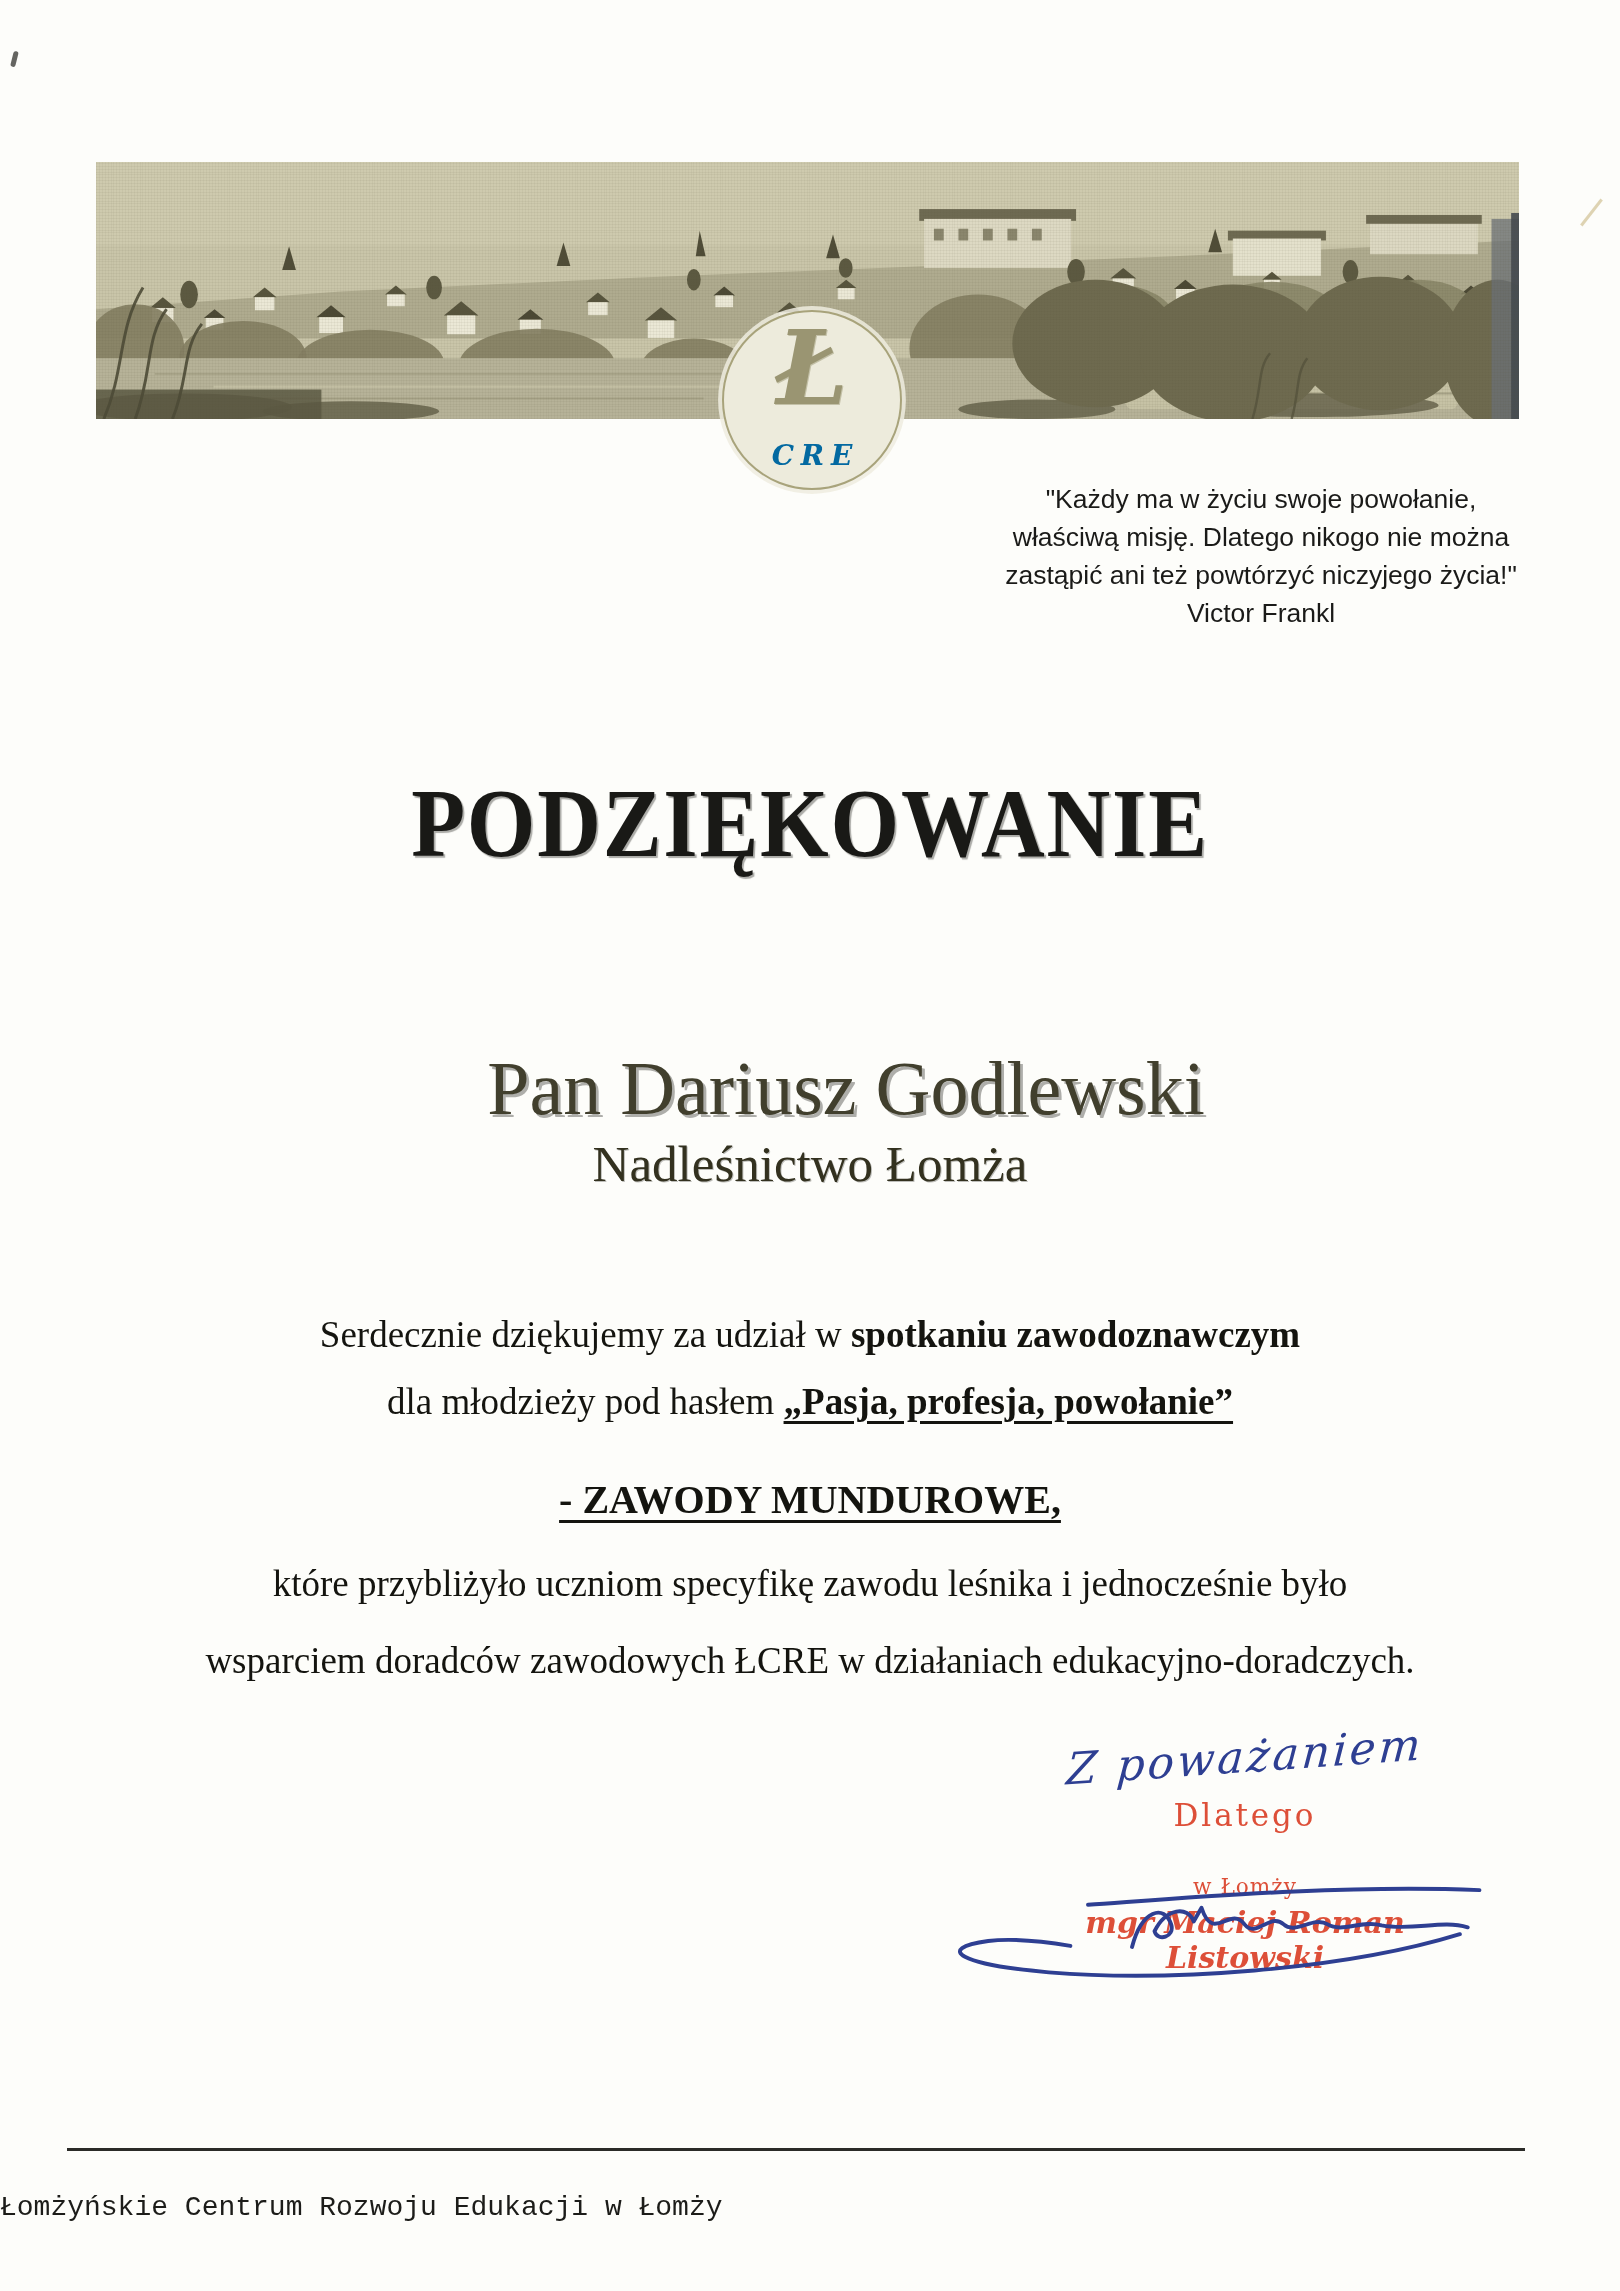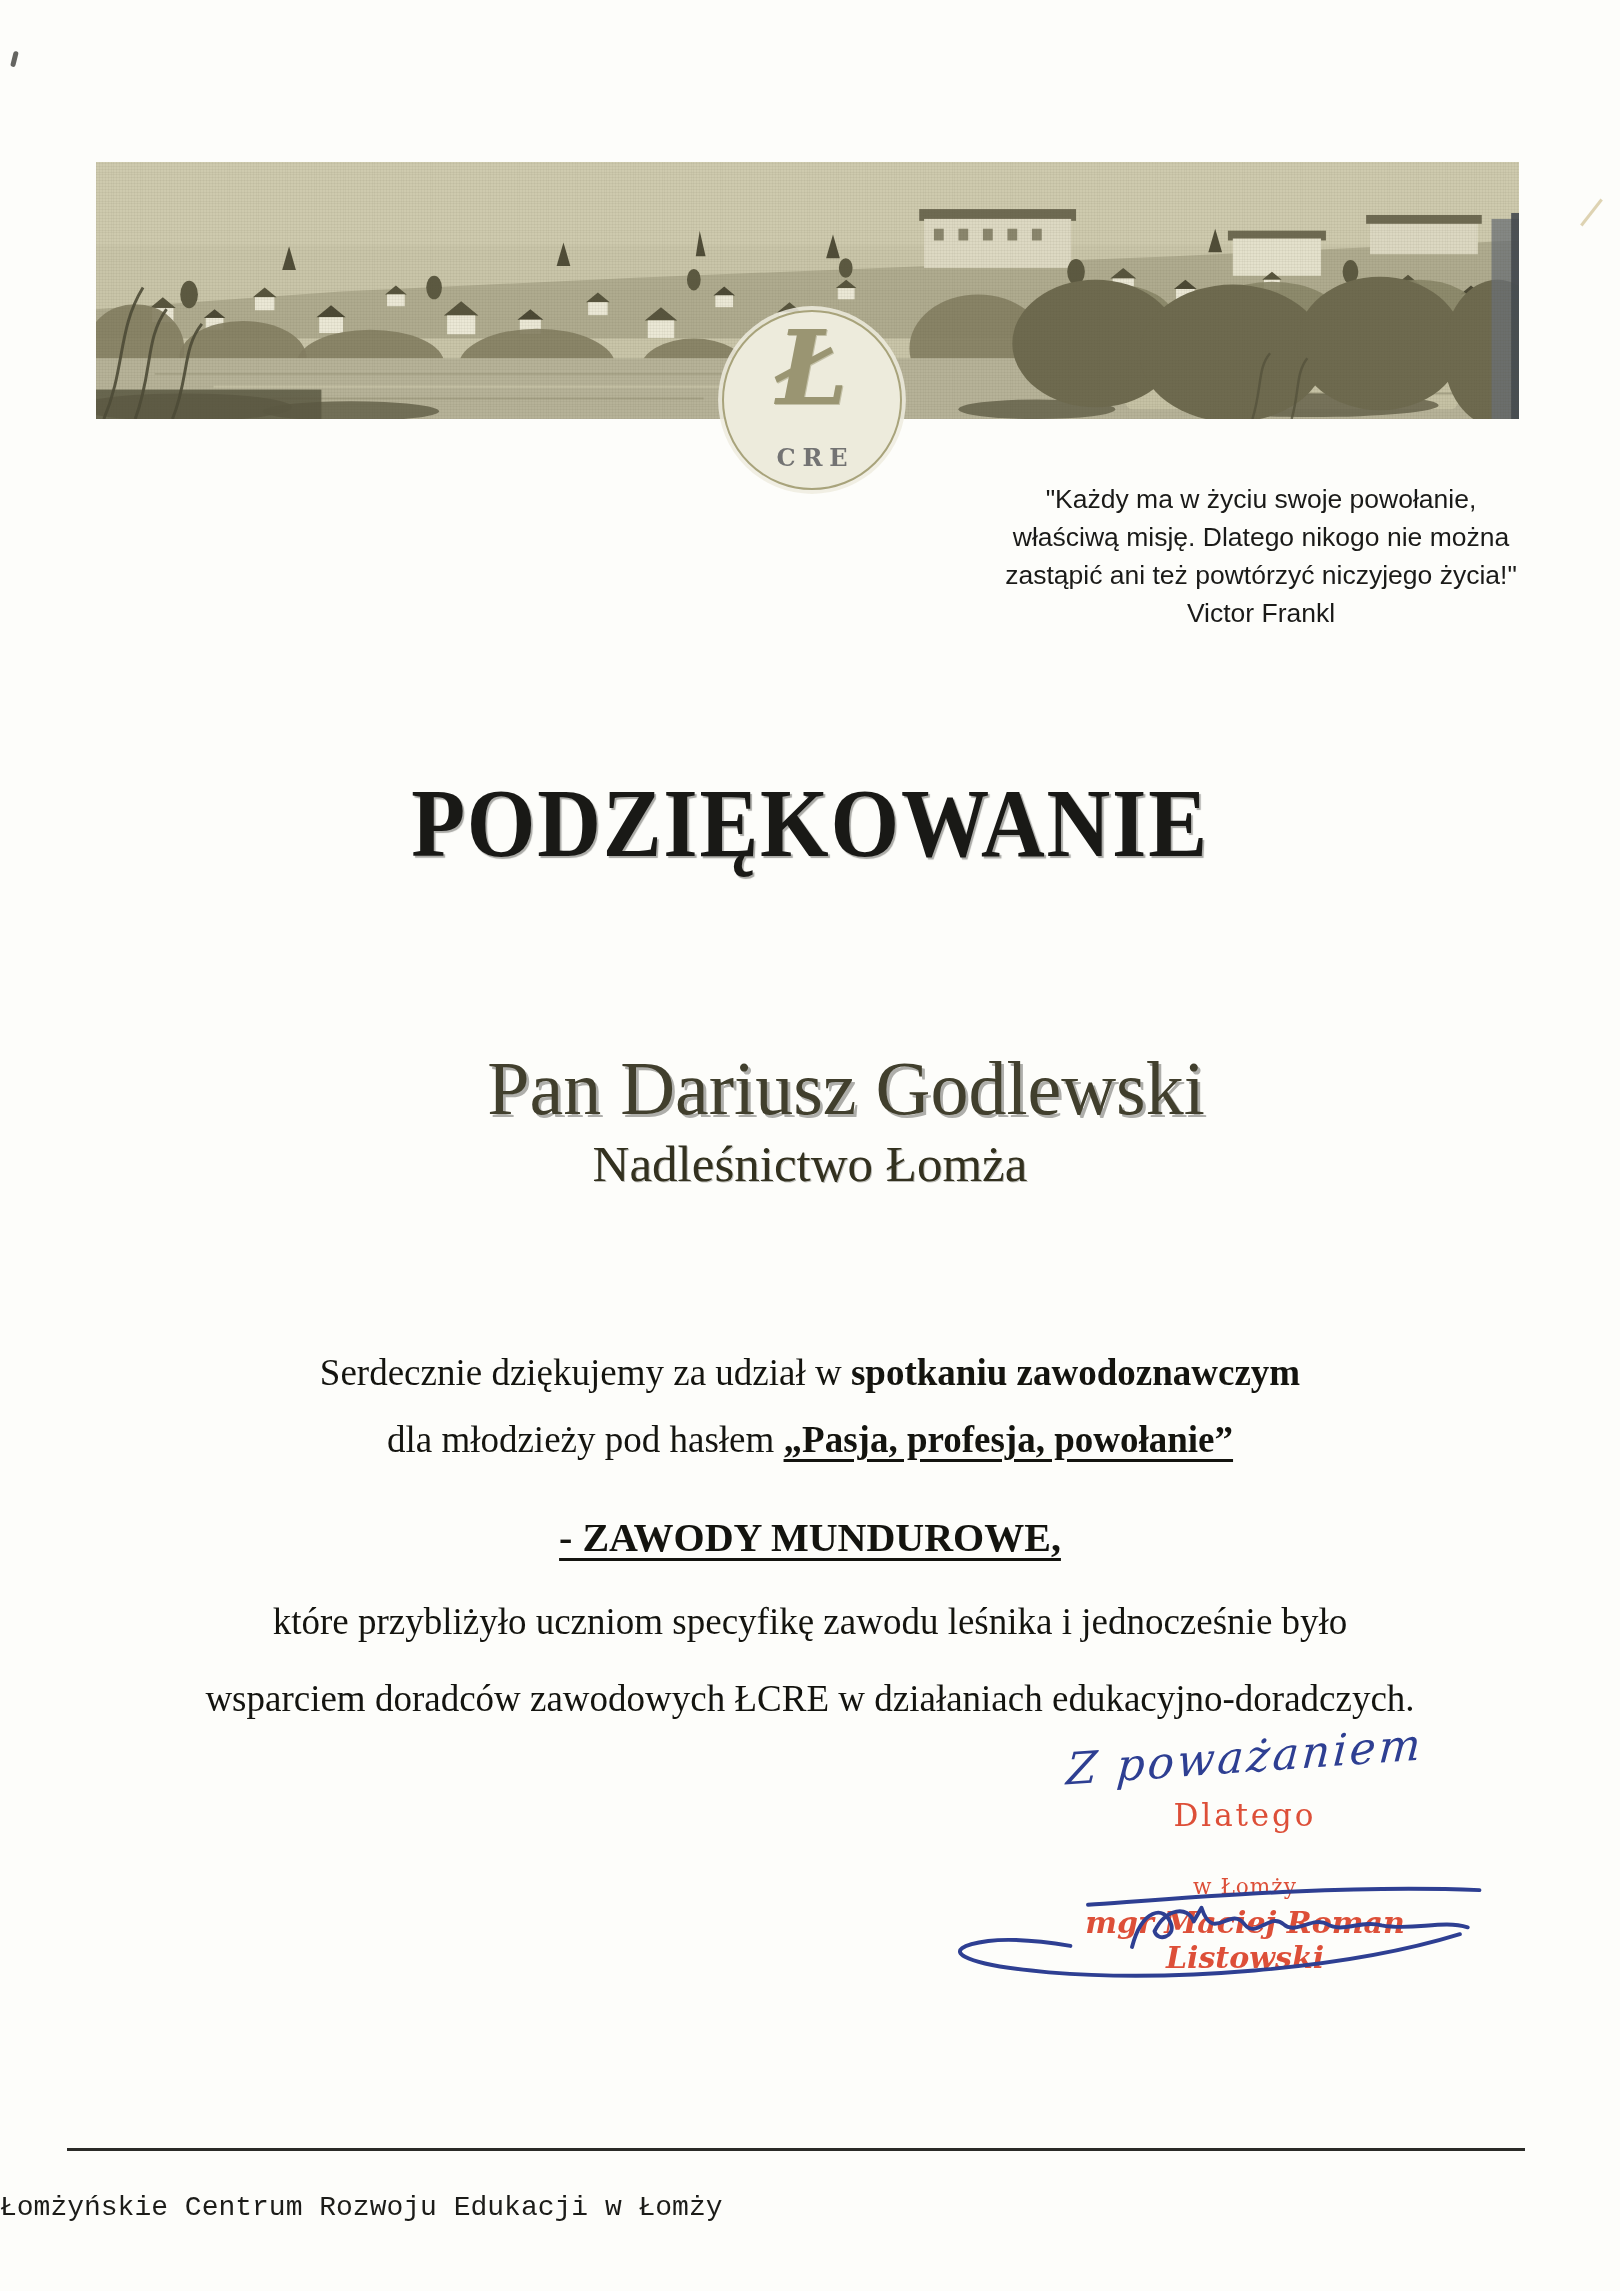--- a/index.html
+++ b/index.html
@@ -44,22 +44,22 @@
   .logo .monogram{
     position:absolute;top:-2px;left:0;width:100%;
     text-align:center;
     font-family:"DejaVu Serif", serif;font-style:italic;font-weight:bold;
     font-size:102px;line-height:116px;color:#9a9572;
     text-shadow:1px 1px 0 rgba(154,149,114,.5);
   }
   .logo .letters{
     position:absolute;bottom:15.7px;left:0;width:100%;
     text-align:center;
-    font-family:"DejaVu Serif", serif;font-weight:bold;
-    font-size:24px;letter-spacing:6.9px;text-indent:6.9px;color:#737373;
+    font-family:"DejaVu Serif", serif;font-style:italic;font-weight:bold;
+    font-size:28px;letter-spacing:6.9px;text-indent:6.9px;color:#0369a1;
   }
   
   .quote{
     position:absolute;left:970px;top:480px;width:582px;
     font-family:"Liberation Sans", sans-serif;
     font-size:26.5px;line-height:38px;
     text-align:center;color:#1a1a18;
   }
   
   .title{
@@ -78,21 +78,21 @@
     margin-left:36px;
   }
   .recipient-org{
     position:absolute;left:0;top:1135px;width:1620px;
     text-align:center;font-size:51px;color:#33311f;
     text-shadow:1px 1px 0 rgba(45,45,40,.3);
   }
   
   .bline{
     position:absolute;left:0;width:1620px;text-align:center;
-    font-size:37px;color:#14140f;margin-top:38px;
+    font-size:37px;color:#14140f;
   }
   .bl1{top:1313px}.bl2{top:1380px}.bl3{top:1476px;font-size:40px}
   .bl4{top:1562px}.bl5{top:1639px}
   .b{font-weight:bold}
   .u{font-weight:bold;text-decoration:underline;text-decoration-thickness:2.9px;text-underline-offset:6.9px;}
   
   .closing{
     position:absolute;left:1010px;top:1731px;width:470px;
     text-align:center;
     font-family:"DejaVu Serif", serif;font-style:italic;

